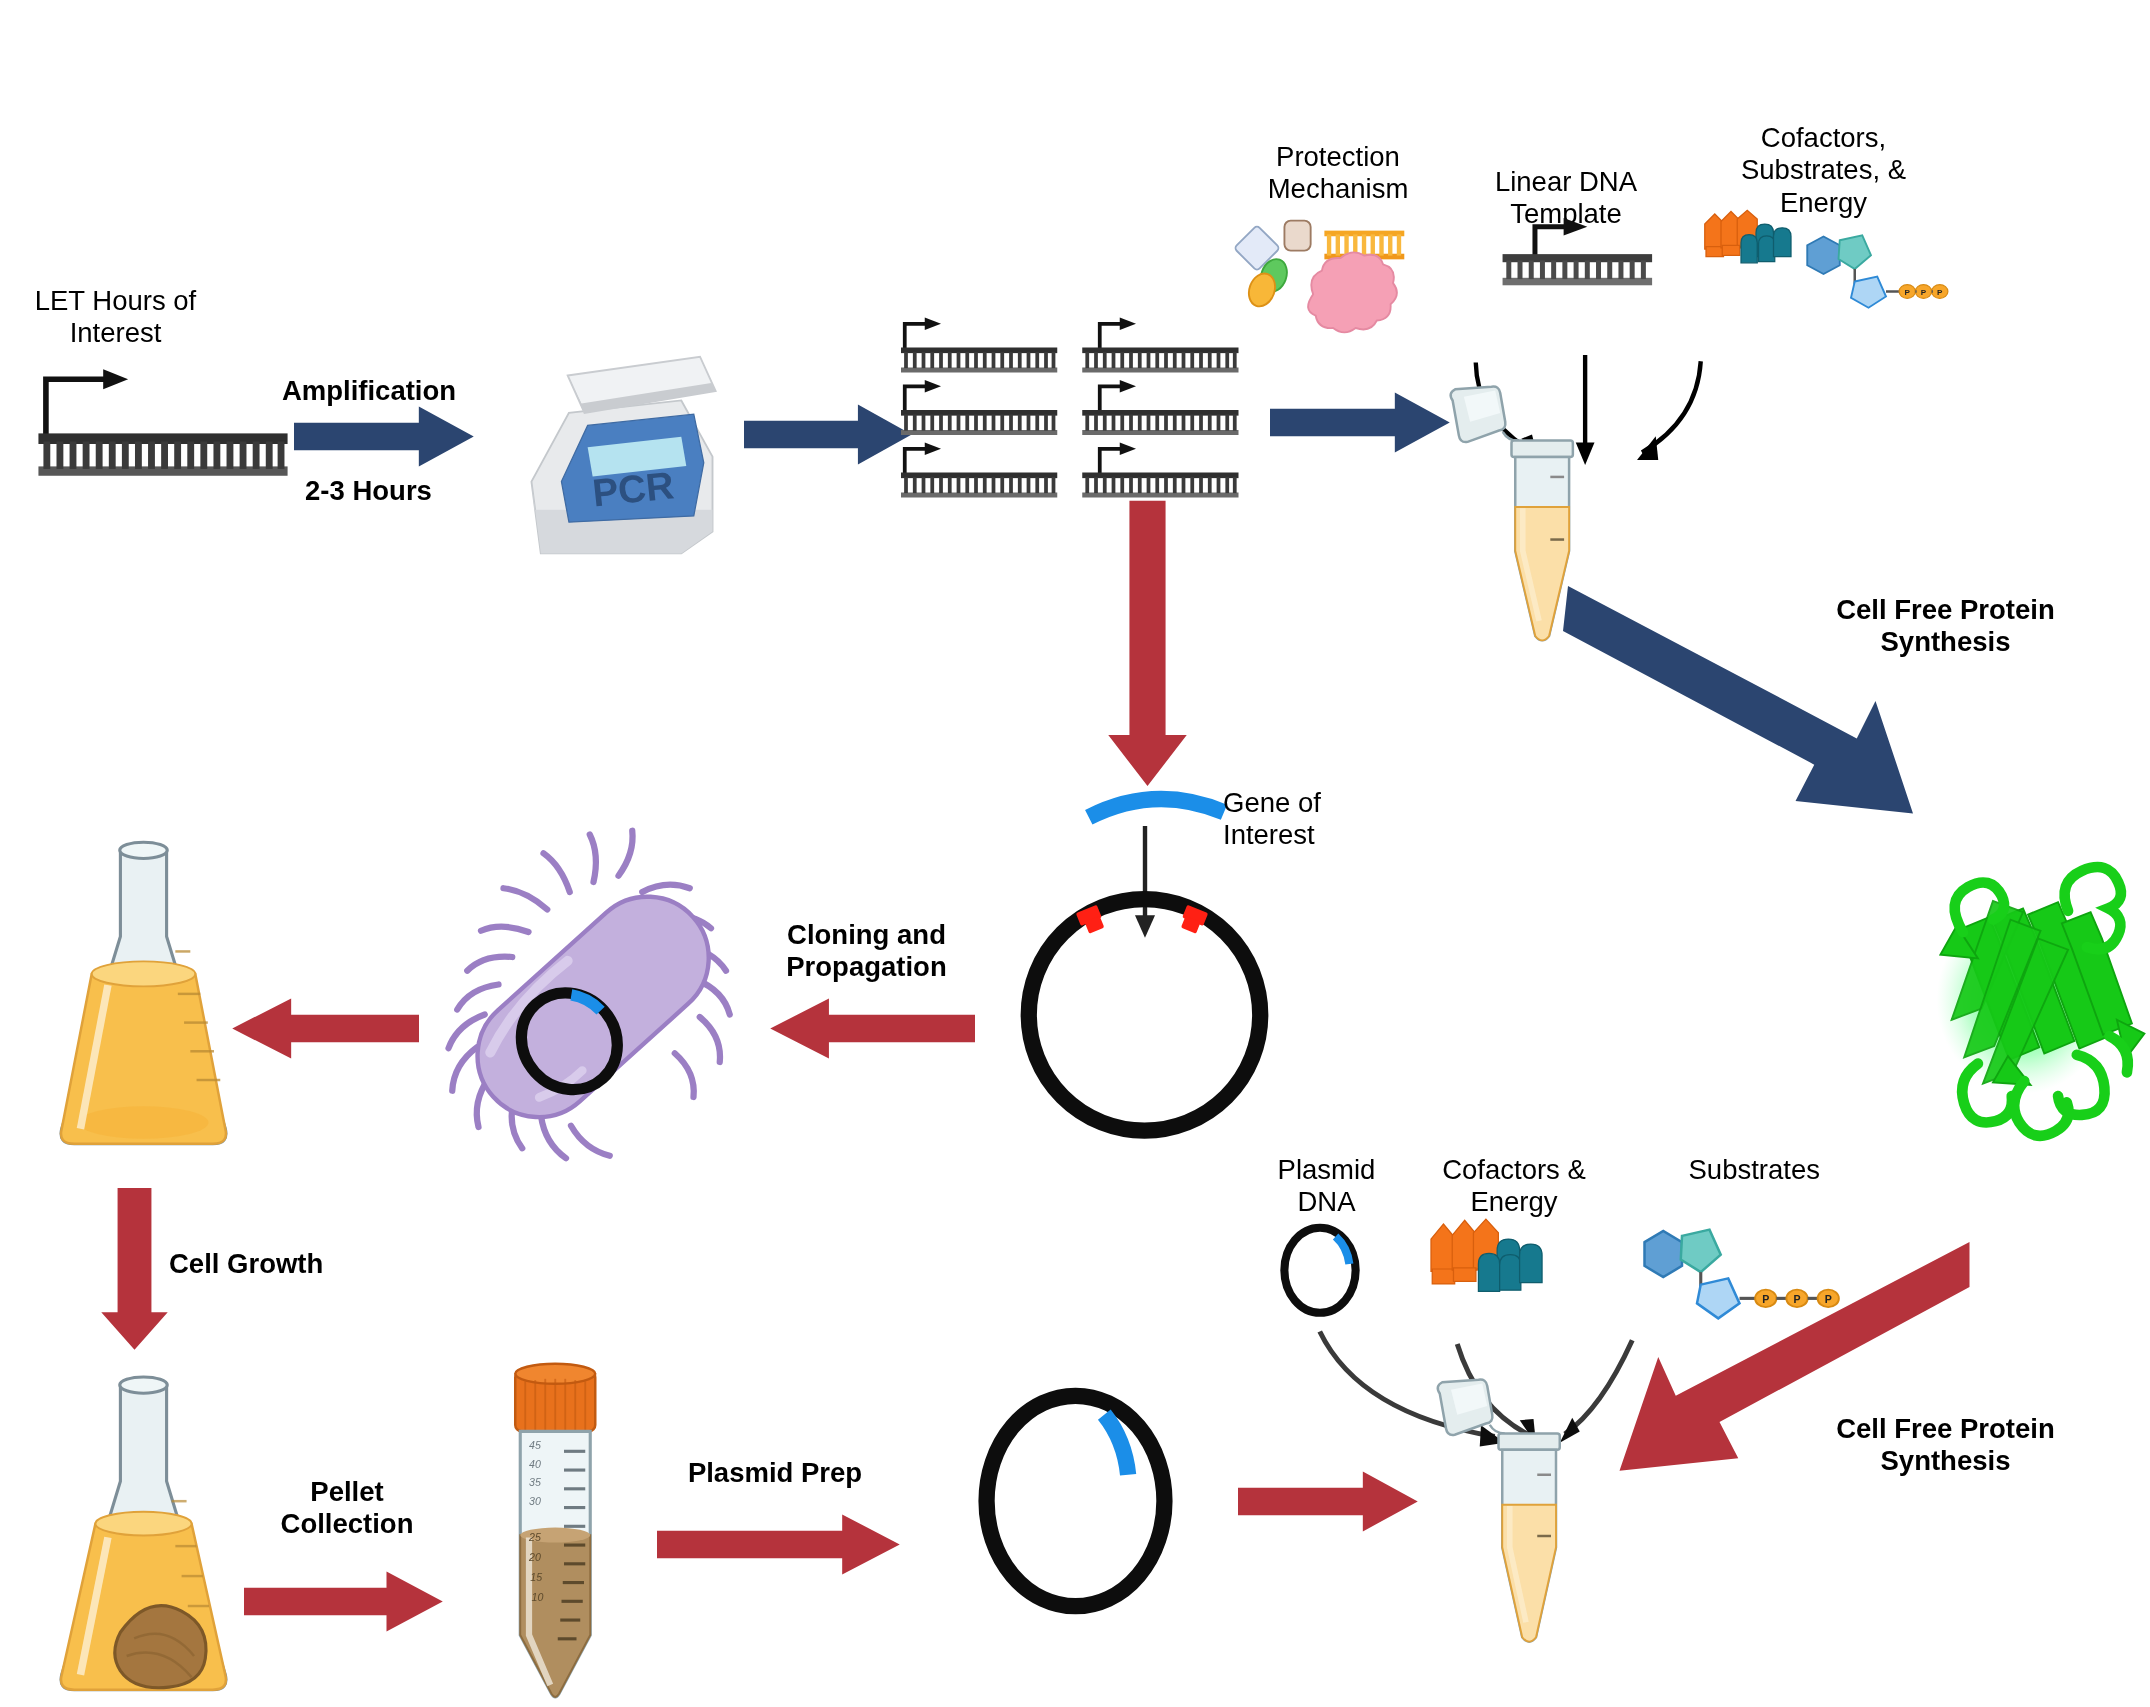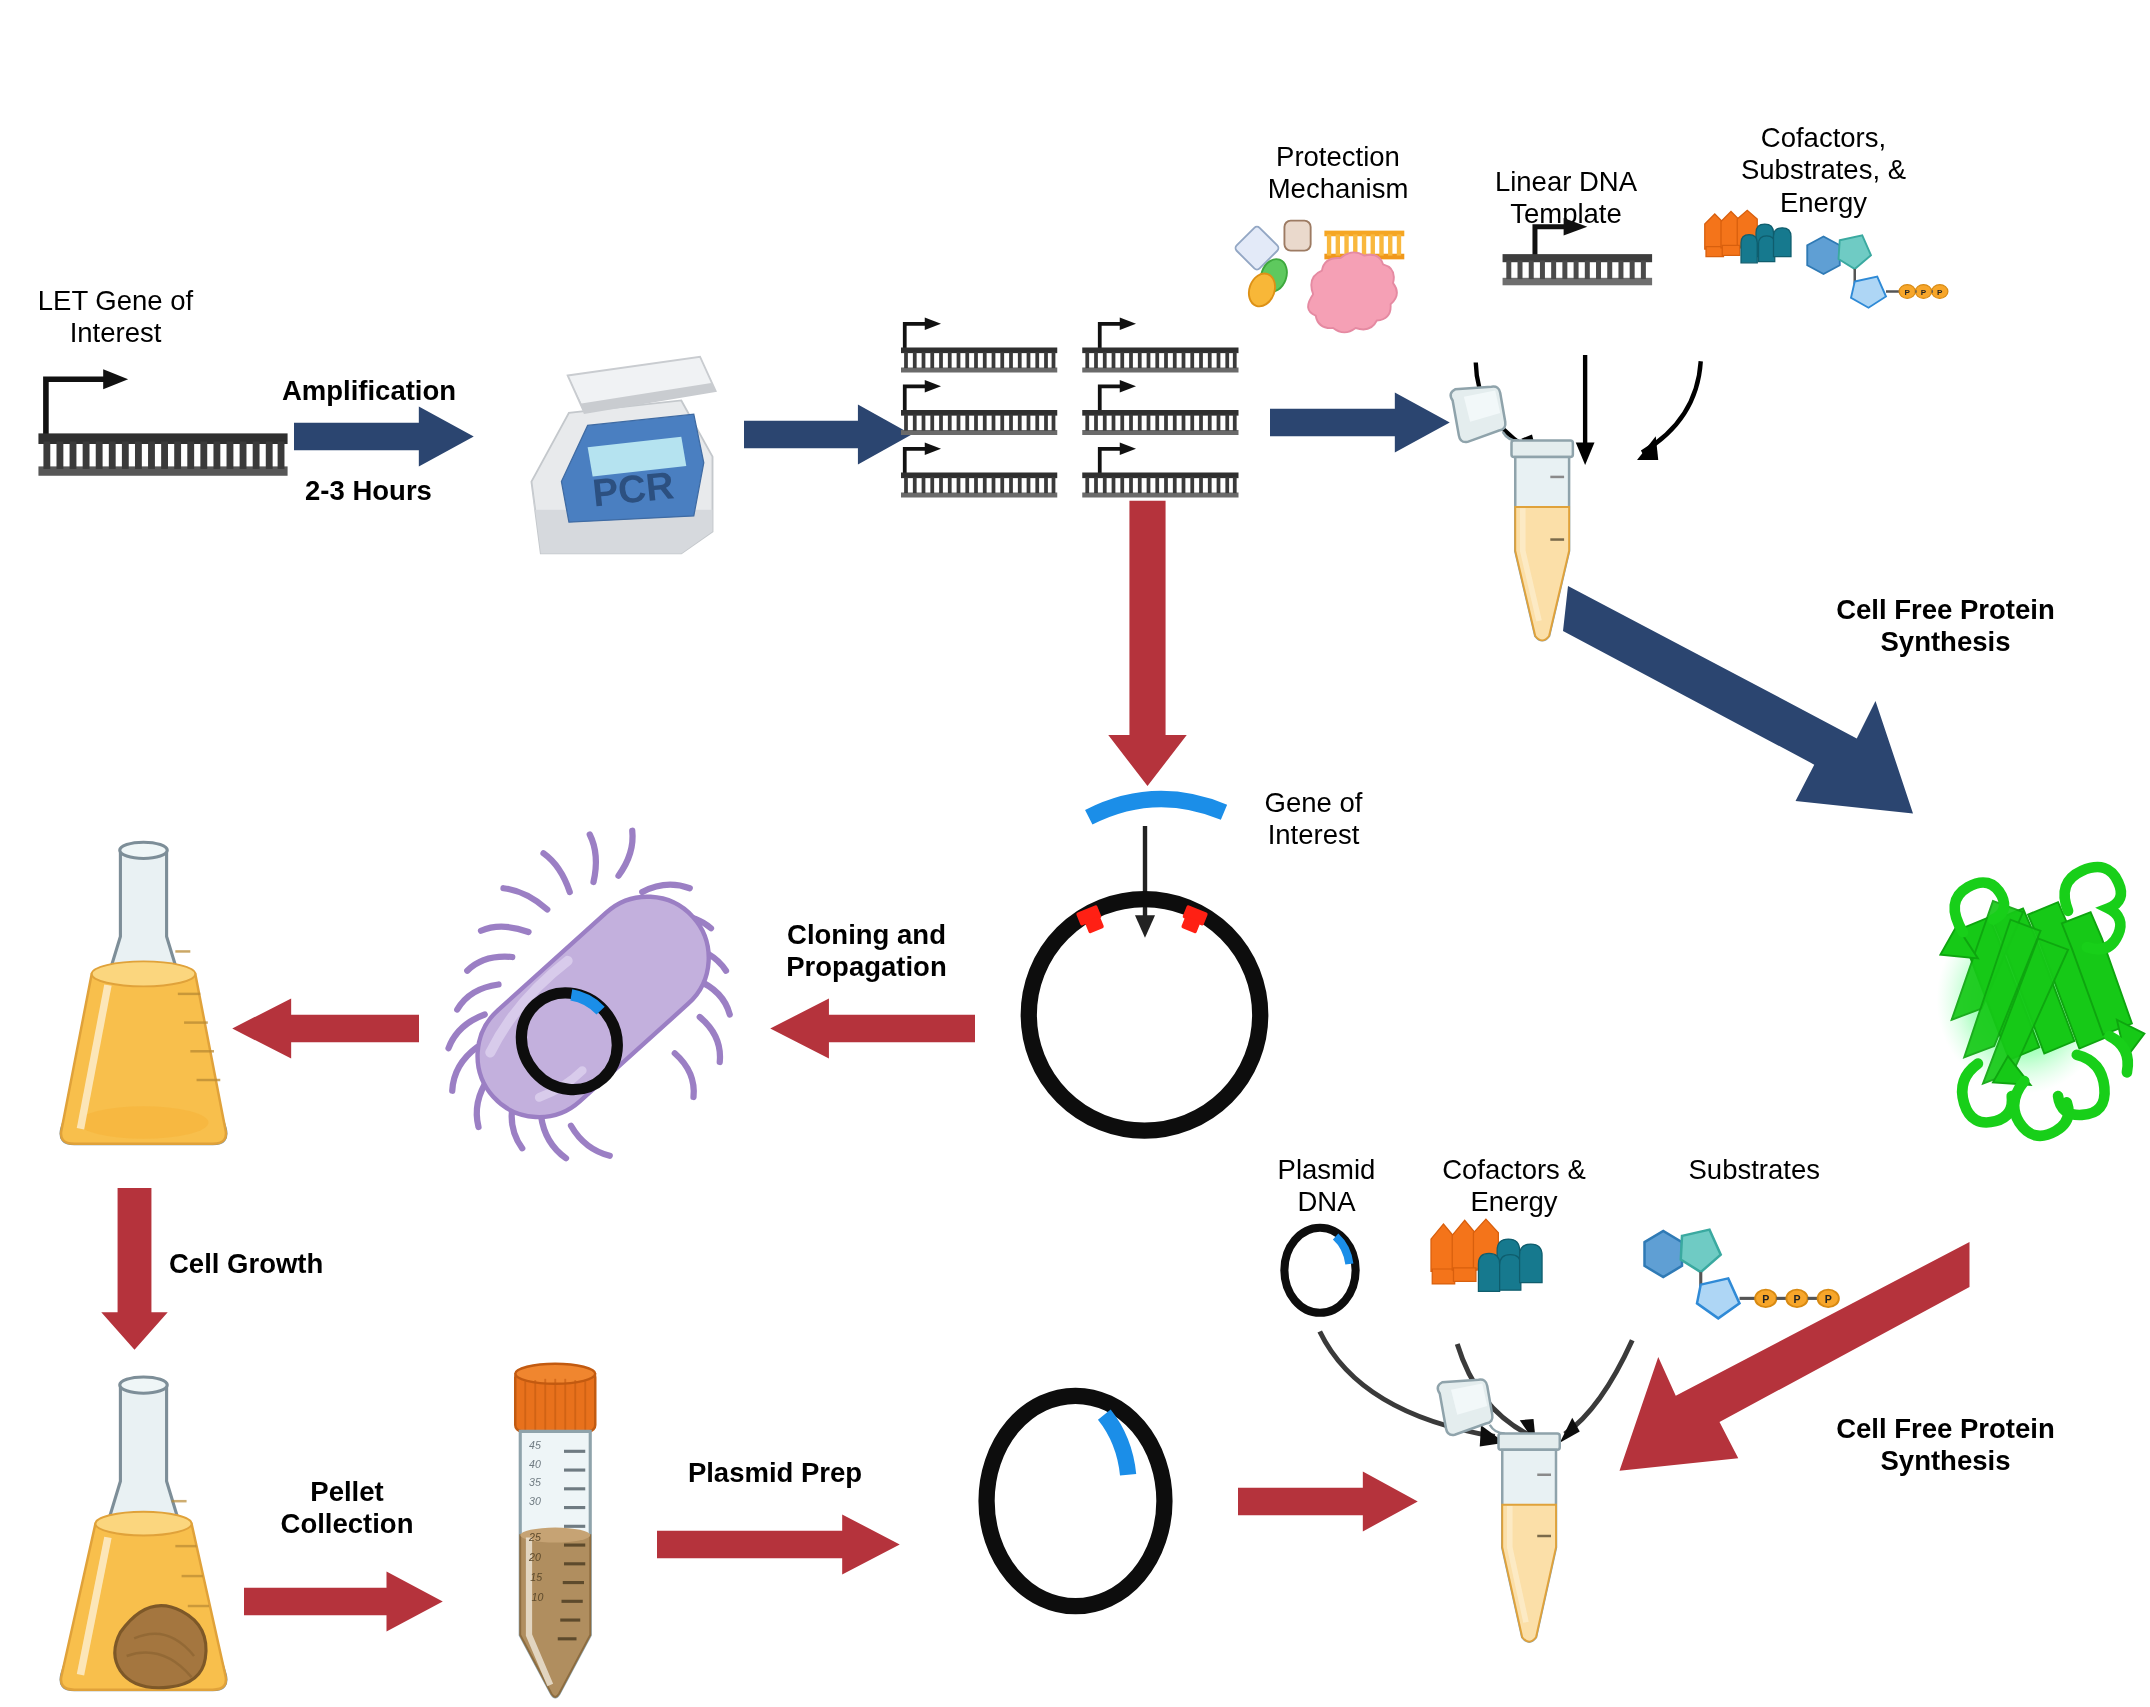--- a/index.html
+++ b/index.html
@@ -9,21 +9,21 @@
   .lbl-plain{font-weight:400;font-size:27.5px;}
   .lbl-bold{font-weight:700;font-size:27.5px;}
   .node{position:absolute;}
   svg{display:block;overflow:visible;}
 </style>
 </head>
 <body>
 
 <div id="stage">
 
-  <div class="lbl lbl-plain" style="left:12.5px;top:285px;width:206px;">LET Gene of
+  <div class="lbl lbl-plain" style="left:12.5px;top:285px;width:206px;">LET Hours of
 Interest</div>
 
   <div class="node" style="left:34px;top:368px;">
     <svg width="263" height="109" viewBox="0 0 420 175">
       <g>
         <path d="M18 122 L18 18 L118 18" stroke="#111" stroke-width="9" fill="none"></path>
         <path d="M110 2 L150 18 L110 34 Z" fill="#111"></path>
       </g>
       <rect x="6" y="105" width="400" height="17" fill="#2f2f2f"></rect>
       <rect x="6" y="158" width="400" height="15" fill="#575757"></rect>
@@ -382,21 +382,21 @@
     <svg width="81" height="288" viewBox="0 0 130 460">
       <path d="M36 0 L94 0 L94 376 L128 376 L65 458 L2 376 L36 376 Z" fill="#b5333c"></path>
     </svg>
   </div>
 
   <div class="node" style="left:1085px;top:787px;">
     <svg width="144" height="38" viewBox="0 0 230 60">
       <path d="M6 48 Q112 -6 222 40" stroke="#1b8ee8" stroke-width="26" fill="none" stroke-linecap="butt"></path>
     </svg>
   </div>
-  <div class="lbl lbl-plain" style="left:1223px;top:787px;width:181px;text-align:center;">Gene of
+  <div class="lbl lbl-plain" style="left:1223px;top:787px;width:181px;text-align:left;">Gene of
 Interest</div>
 
   <div class="node" style="left:1126px;top:826px;">
     <svg width="38" height="113" viewBox="0 0 60 180">
       <line x1="30" y1="0" x2="30" y2="150" stroke="#222" stroke-width="7"></line>
       <path d="M14 142 L30 178 L46 142 Z" fill="#222"></path>
     </svg>
   </div>
 
   <div class="node" style="left:1010px;top:876px;">

